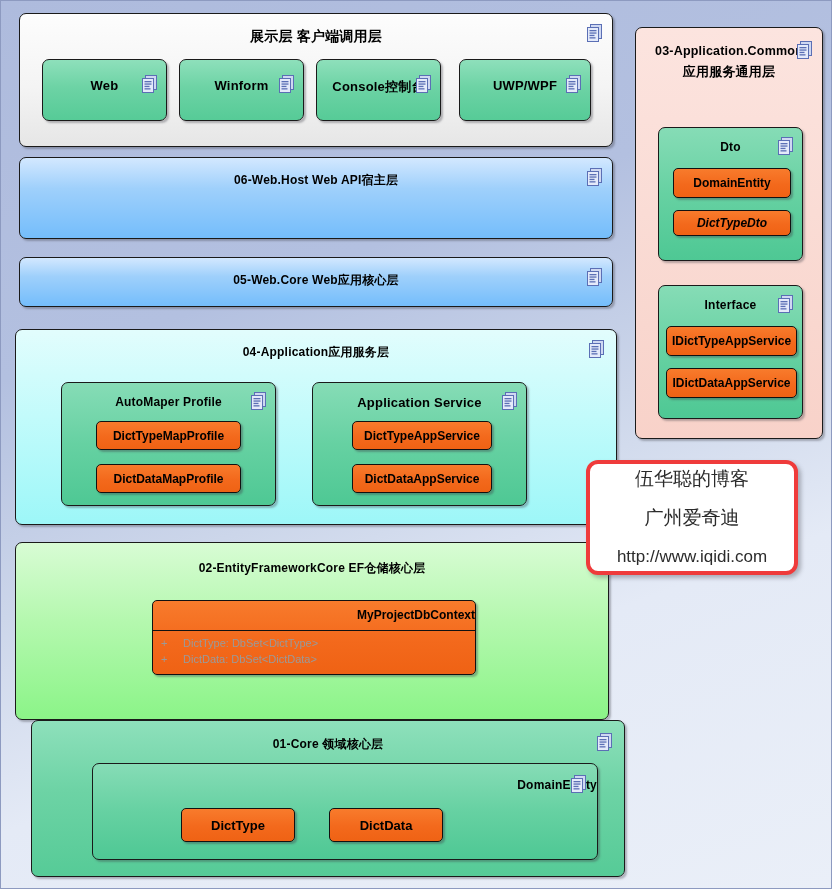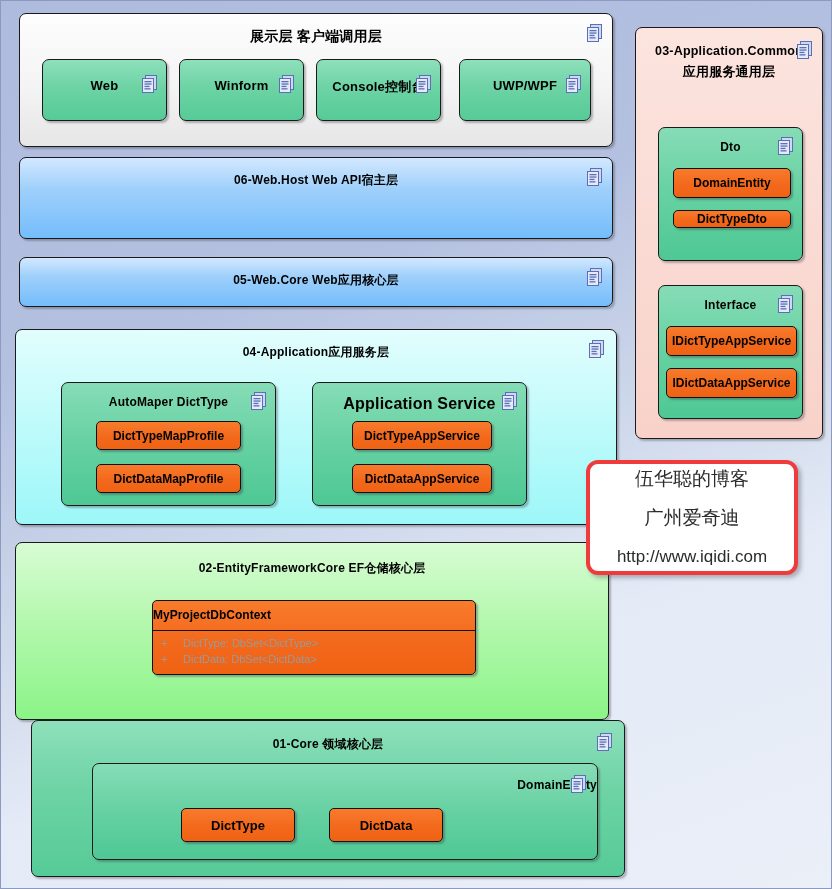--- a/index.html
+++ b/index.html
@@ -63,21 +63,21 @@
 
   
   .dbctx{
     position:absolute;box-sizing:border-box;
     border:1px solid #111;border-radius:5px;
     background:linear-gradient(180deg,#f87b2c 0%,#f3691c 55%,#ef6214 100%);
     box-shadow:2px 2px 2px rgba(60,60,70,.38);
     overflow:hidden;
   }
   .dbctx .hdr{
-    height:29px;line-height:29px;text-align:left;
+    height:29px;line-height:29px;text-align:right;
     font-weight:bold;font-size:12px;color:#000;
     border-bottom:1px solid #111;
   }
   .dbctx .attrs{padding:4px 0 0 0;}
   .dbctx .attr{
     font-size:11px;color:#9a9a9a;
     line-height:16px;padding-left:8px;white-space:nowrap;
   }
   .dbctx .attr .plus{display:inline-block;width:22px;}
 
@@ -223,39 +223,39 @@
           <g fill="#5b6fb5">
             <rect x="2.5" y="6" width="7" height="1.3"></rect>
             <rect x="2.5" y="8.4" width="7" height="1.3"></rect>
             <rect x="2.5" y="10.8" width="5" height="1.3"></rect>
             <rect x="2.5" y="13.2" width="6" height="1.3"></rect>
           </g>
         </svg>
     </span>
 
     <div class="box grp" style="left:45px;top:52px;width:215px;height:124px;">
-      <div class="title" style="top:12px;font-size:12px;">AutoMaper DictType</div>
+      <div class="title" style="top:12px;font-size:12px;">AutoMaper Profile</div>
       <span class="doc-icon" style="right:9px;top:9px;">
         <svg viewBox="0 0 15 18">
             <rect x="3.5" y="0.5" width="11" height="14" fill="#cfd8f2" stroke="#5b6fb5"></rect>
             <rect x="0.5" y="3.5" width="11" height="14" fill="#e4eafa" stroke="#5b6fb5"></rect>
             <g fill="#5b6fb5">
               <rect x="2.5" y="6" width="7" height="1.3"></rect>
               <rect x="2.5" y="8.4" width="7" height="1.3"></rect>
               <rect x="2.5" y="10.8" width="5" height="1.3"></rect>
               <rect x="2.5" y="13.2" width="6" height="1.3"></rect>
             </g>
           </svg>
       </span>
       <div class="comp" style="left:34px;top:38px;width:145px;height:29px;font-size:12px;">DictTypeMapProfile</div>
       <div class="comp" style="left:34px;top:81px;width:145px;height:29px;font-size:12px;">DictDataMapProfile</div>
     </div>
 
     <div class="box grp" style="left:296px;top:52px;width:215px;height:124px;">
-      <div class="title" style="top:12px;font-size:16px;">Application Service</div>
+      <div class="title" style="top:12px;font-size:13px;">Application Service</div>
       <span class="doc-icon" style="right:9px;top:9px;">
         <svg viewBox="0 0 15 18">
             <rect x="3.5" y="0.5" width="11" height="14" fill="#cfd8f2" stroke="#5b6fb5"></rect>
             <rect x="0.5" y="3.5" width="11" height="14" fill="#e4eafa" stroke="#5b6fb5"></rect>
             <g fill="#5b6fb5">
               <rect x="2.5" y="6" width="7" height="1.3"></rect>
               <rect x="2.5" y="8.4" width="7" height="1.3"></rect>
               <rect x="2.5" y="10.8" width="5" height="1.3"></rect>
               <rect x="2.5" y="13.2" width="6" height="1.3"></rect>
             </g>
@@ -340,21 +340,21 @@
             <rect x="0.5" y="3.5" width="11" height="14" fill="#e4eafa" stroke="#5b6fb5"></rect>
             <g fill="#5b6fb5">
               <rect x="2.5" y="6" width="7" height="1.3"></rect>
               <rect x="2.5" y="8.4" width="7" height="1.3"></rect>
               <rect x="2.5" y="10.8" width="5" height="1.3"></rect>
               <rect x="2.5" y="13.2" width="6" height="1.3"></rect>
             </g>
           </svg>
       </span>
       <div class="comp" style="left:14px;top:40px;width:118px;height:30px;font-size:12px;">DomainEntity</div>
-      <div class="comp" style="left:14px;top:82px;width:118px;height:18px;font-size:12px;">DictTypeDto</div>
+      <div class="comp" style="left:14px;top:82px;width:118px;height:26px;font-size:12px;font-style:italic;">DictTypeDto</div>
     </div>
 
     <div class="box grp" style="left:22px;top:245px;width:145px;height:134px;margin-top:12px;">
       <div class="title" style="top:12px;font-size:12px;">Interface</div>
       <span class="doc-icon" style="right:9px;top:9px;">
         <svg viewBox="0 0 15 18">
             <rect x="3.5" y="0.5" width="11" height="14" fill="#cfd8f2" stroke="#5b6fb5"></rect>
             <rect x="0.5" y="3.5" width="11" height="14" fill="#e4eafa" stroke="#5b6fb5"></rect>
             <g fill="#5b6fb5">
               <rect x="2.5" y="6" width="7" height="1.3"></rect>

